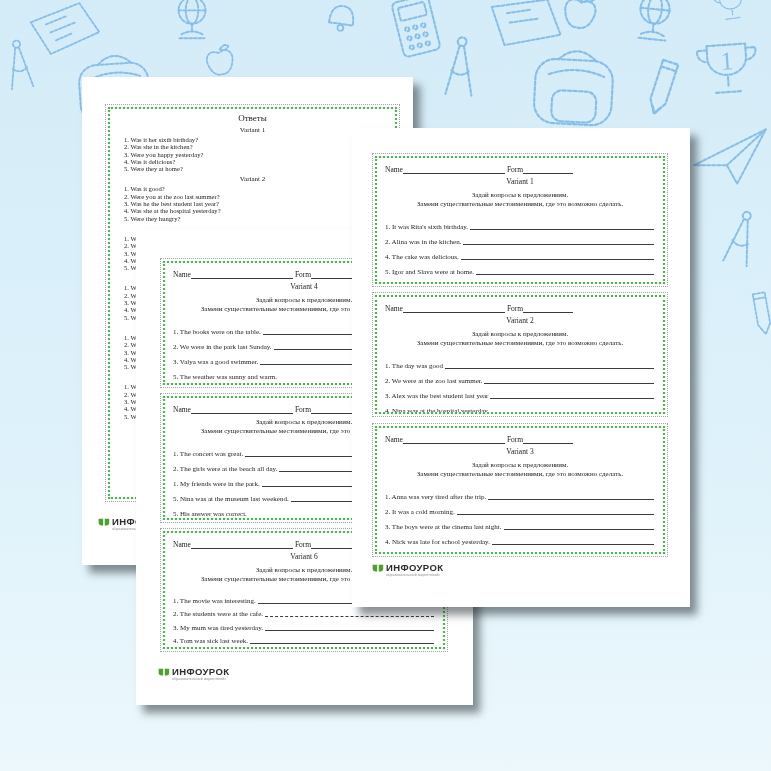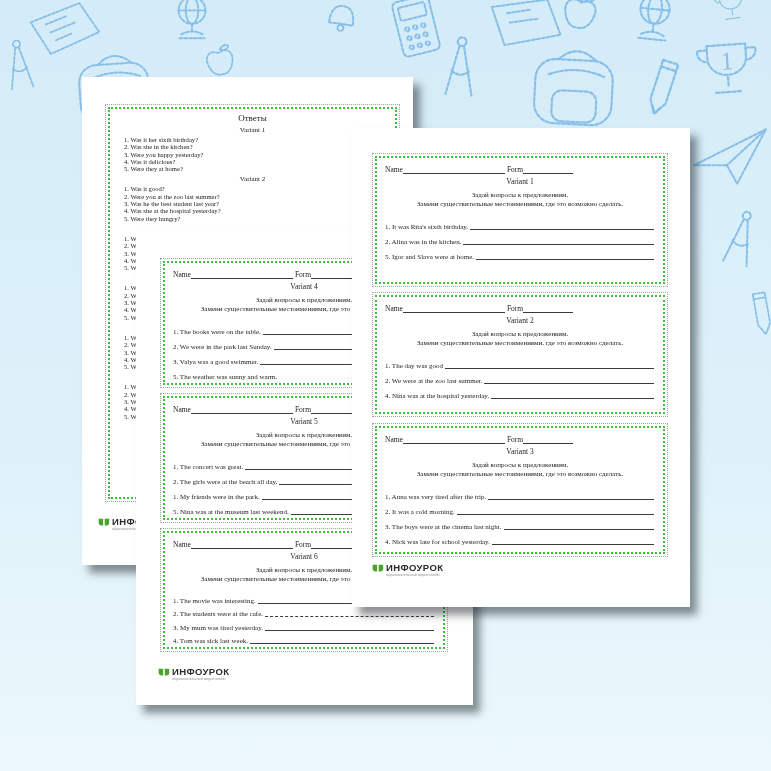--- a/index.html
+++ b/index.html
@@ -315,21 +315,20 @@
     </div>
 
     <div class="frame sec" style="left:24px;top:163px;width:288px;height:130px;">
       <div class="frame-in">
         <div class="name-row">
           <span>Name</span>
             <span class="uline u1"></span>
             <span>Form</span>
             <span class="uline u2"></span>
         </div>
-        <div class="variant">Variant 5</div>
         <div class="task task1">Задай вопросы к предложениям.</div>
         <div class="task">Замени существительные местоимениями, где это возможно сделать.</div>
         <div class="items">
             <div class="item">
               <span class="item-text">1. The concert was great.</span>
               <span class="item-line"></span>
             </div>
             <div class="item">
               <span class="item-text">2. The girls were at the beach all day.</span>
               <span class="item-line"></span>
@@ -412,20 +411,24 @@
         <div class="items">
             <div class="item">
               <span class="item-text">1. It was Rita's sixth birthday.</span>
               <span class="item-line"></span>
             </div>
             <div class="item">
               <span class="item-text">2. Alina was in the kitchen.</span>
               <span class="item-line"></span>
             </div>
             <div class="item">
+              <span class="item-text">4. The cake was delicious.</span>
+              <span class="item-line"></span>
+            </div>
+            <div class="item">
               <span class="item-text">5. Igor and Slava were at home.</span>
               <span class="item-line"></span>
             </div>
           </div>
       </div>
     </div>
 
     <div class="frame sec" style="left:20px;top:164px;width:296px;height:125px;">
       <div class="frame-in">
         <div class="name-row">
@@ -437,20 +440,24 @@
         <div class="variant">Variant 2</div>
         <div class="task task1">Задай вопросы к предложениям.</div>
         <div class="task">Замени существительные местоимениями, где это возможно сделать.</div>
         <div class="items">
             <div class="item">
               <span class="item-text">1. The day was good</span>
               <span class="item-line"></span>
             </div>
             <div class="item">
               <span class="item-text">2. We were at the zoo last summer.</span>
+              <span class="item-line"></span>
+            </div>
+            <div class="item">
+              <span class="item-text">3. Alex was the best student last year</span>
               <span class="item-line"></span>
             </div>
             <div class="item">
               <span class="item-text">4. Nina was at the hospital yesterday.</span>
               <span class="item-line"></span>
             </div>
             <div class="item"></div>
           </div>
       </div>
     </div>

